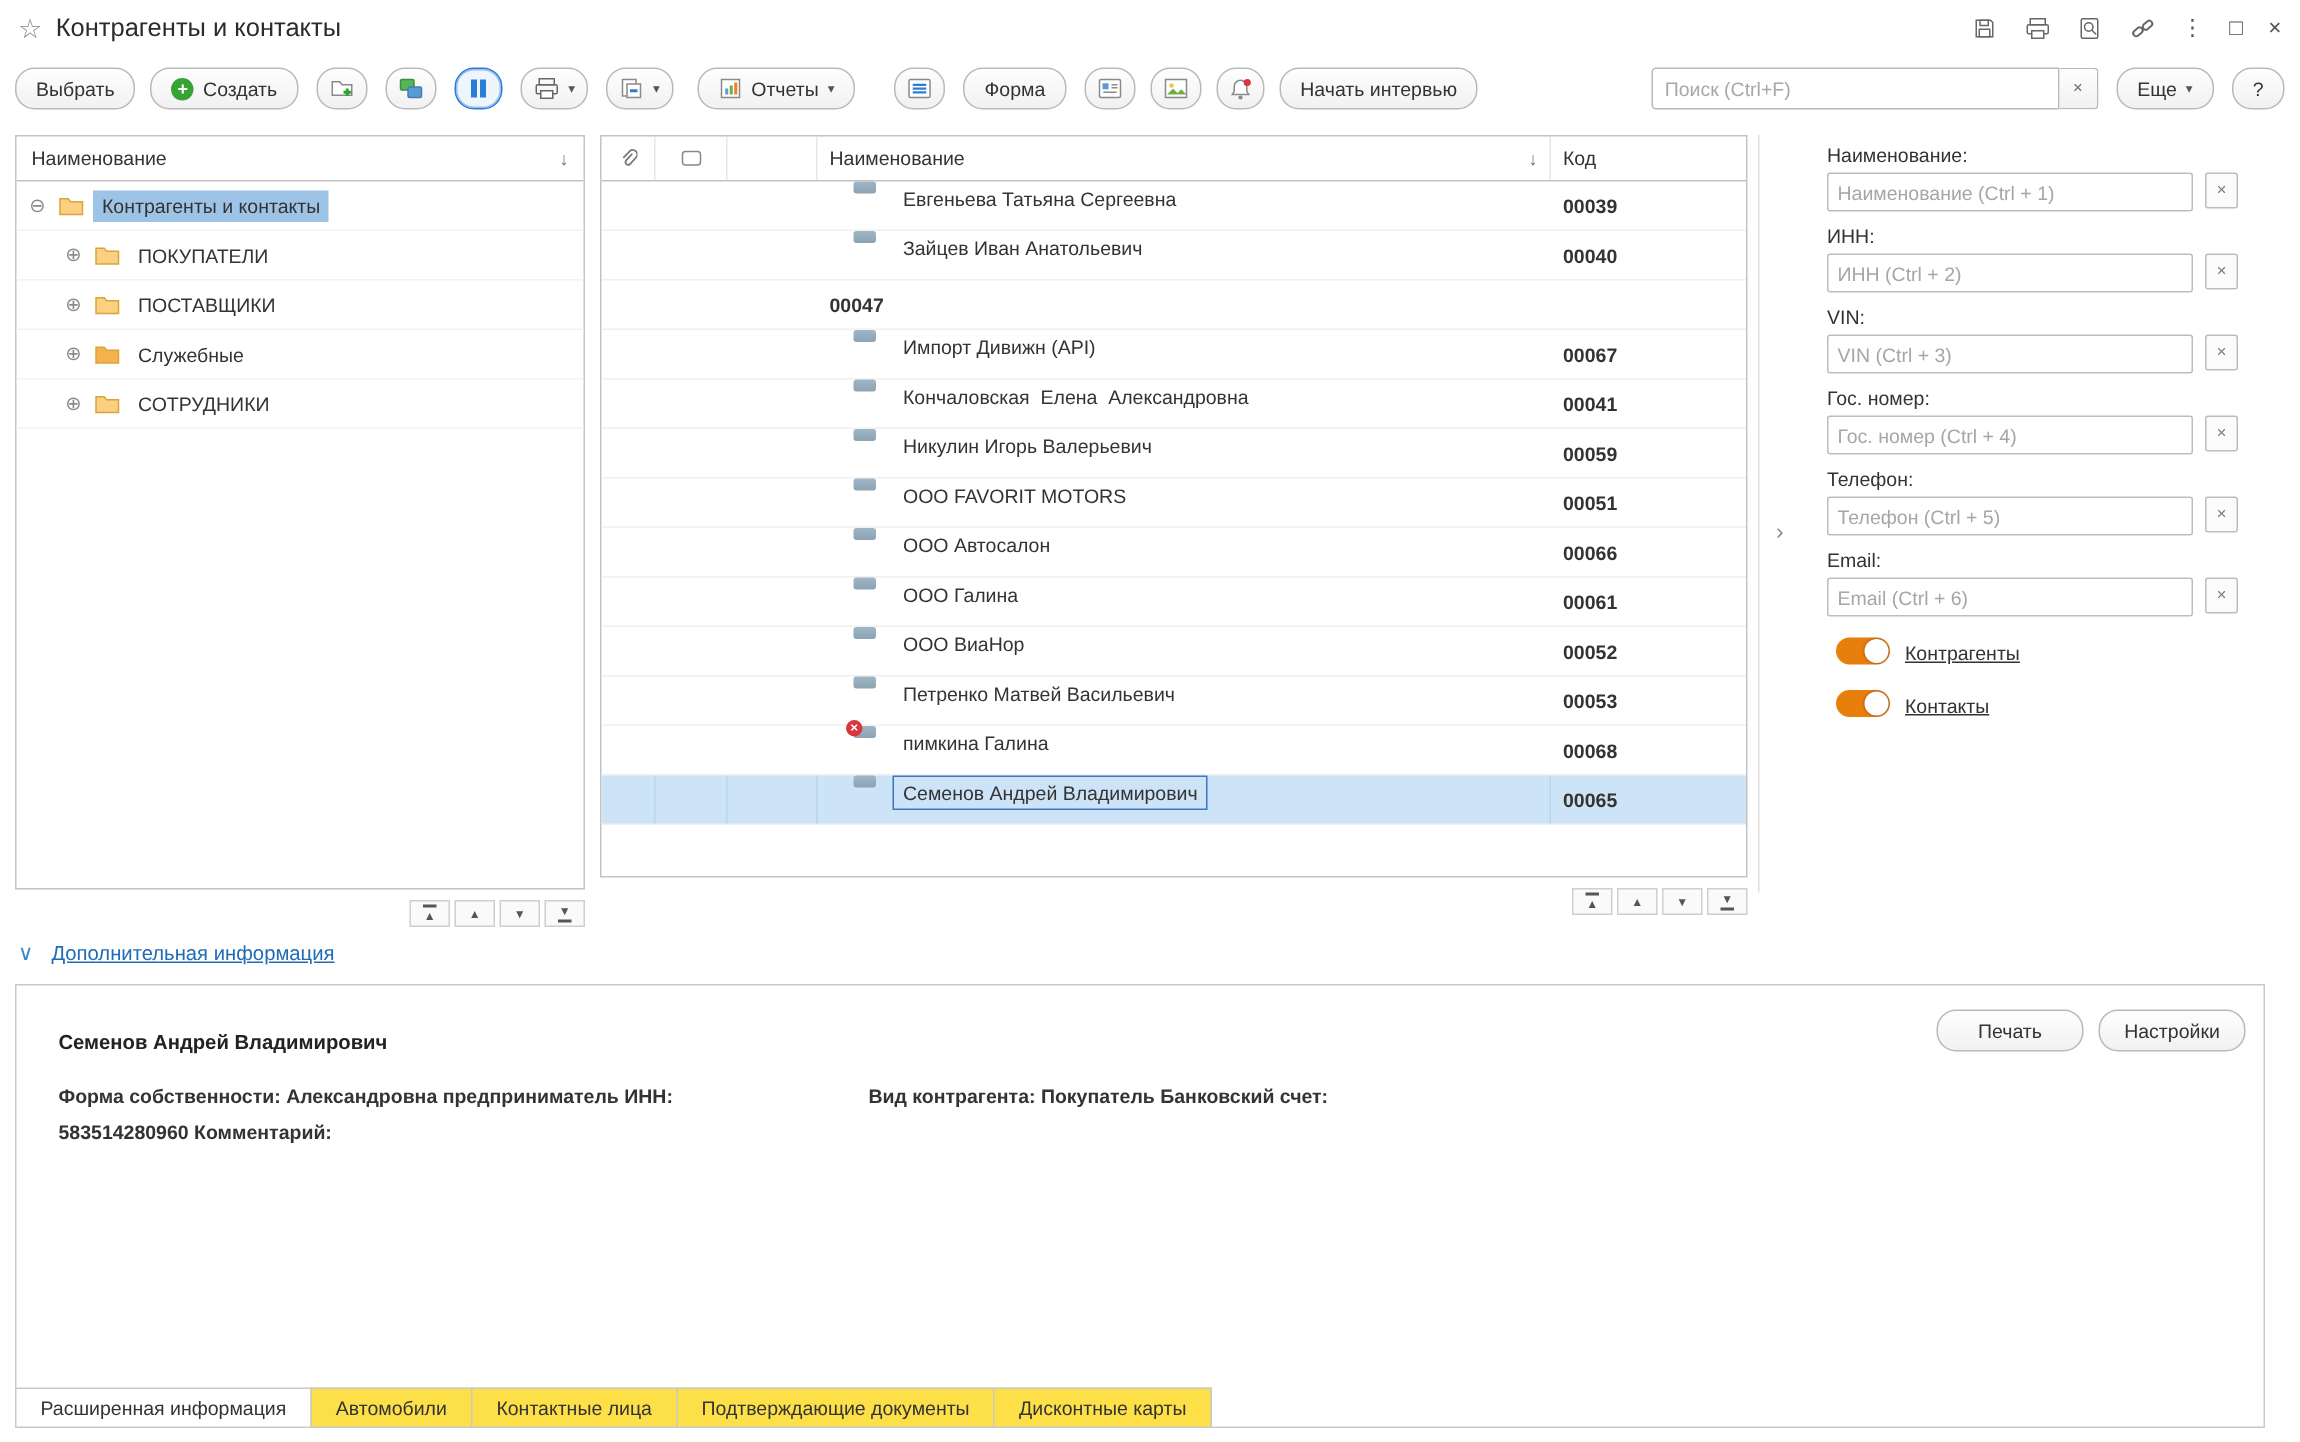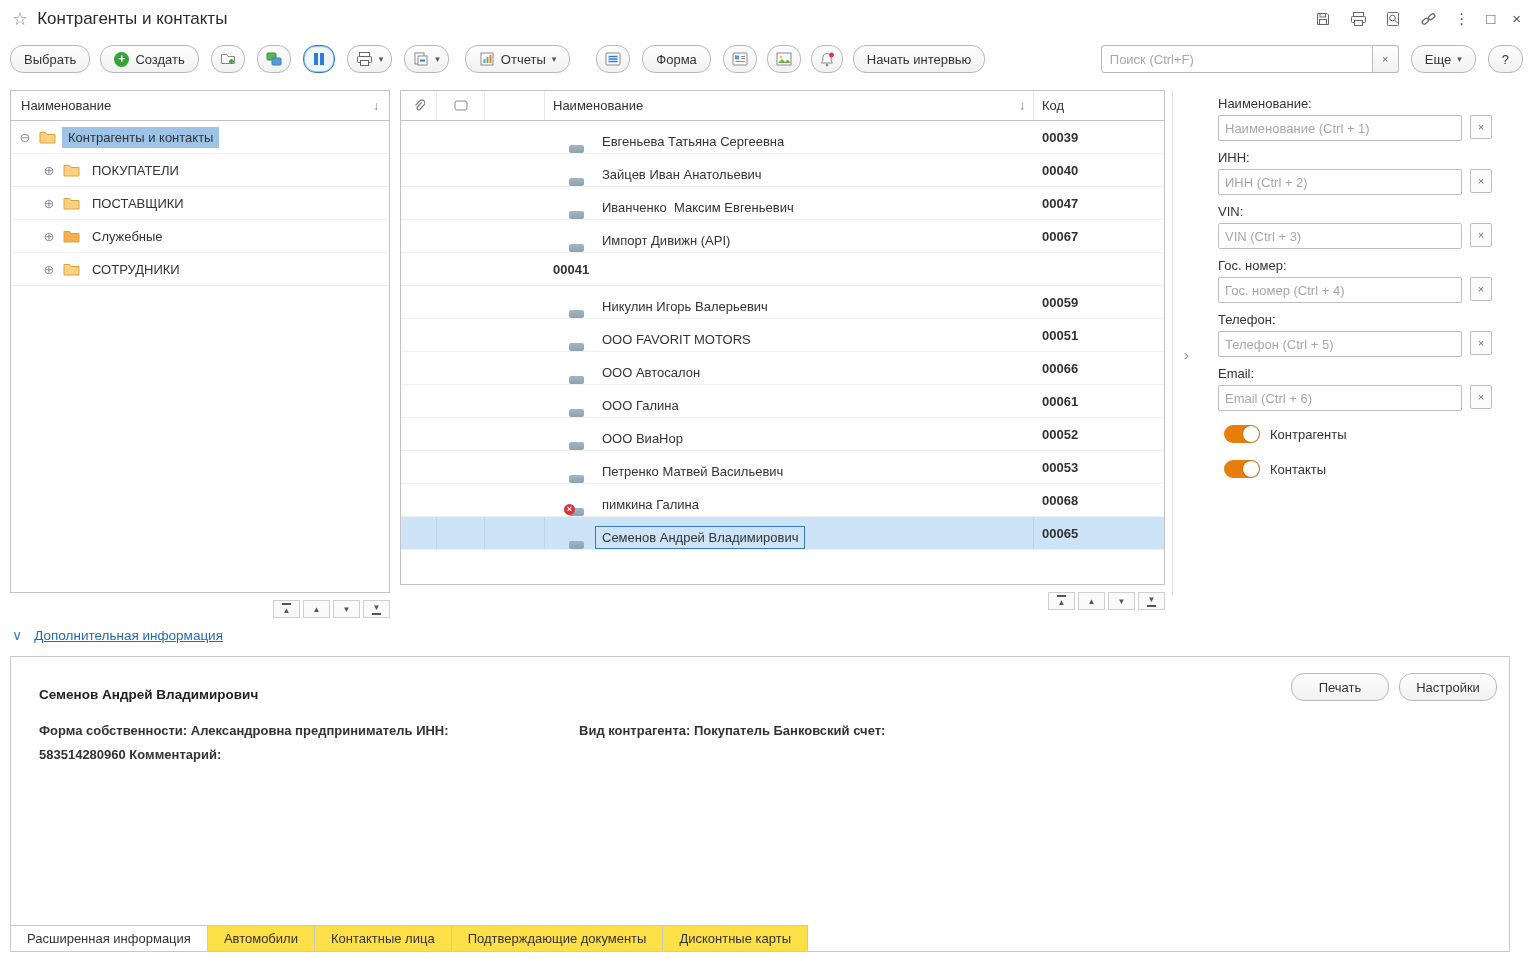--- a/index.html
+++ b/index.html
@@ -51,21 +51,21 @@
   .list-header { height:30px; display:flex; border-bottom:1px solid #c3c3c3; }
   .hcell { display:flex; align-items:center; border-right:1px solid #e8e8e8; }
   .h-attach { width:36px; justify-content:center; }
   .h-tag { width:48px; justify-content:center; }
   .h-extra { width:60px; }
   .h-name { flex:1; padding:0 8px; }
   .h-code { width:130px; padding:0 8px; border-right:none; }
   .list-row { height:33px; display:flex; border-bottom:1px solid #f0f0f0; cursor:default; }
   .cell { height:100%; }
   .c-attach { width:36px; } .c-tag { width:48px; } .c-extra { width:60px; }
-  .c-name { flex:1; display:flex; align-items:flex-end; padding-left:24px; }
+  .c-name { flex:1; display:flex; align-items:flex-start; padding-left:24px; }
   .c-code { width:130px; display:flex; align-items:center; padding-left:8px;font-weight:bold; }
   .row-icon { width:16px; margin-right:10px; position:relative; display:flex; align-items:center; }
   .bar-icon { width:15px; height:8px; background:linear-gradient(#9fb6c6,#8da3b2); border-radius:2px; display:block; }
   .name-box { padding:3px 6px; border:1px solid transparent; white-space:pre; }
   .list-row.selected { background:#CDE3F7; }
   .list-row.selected .cell { border-right:1px solid #b9d4ec; }
   .list-row.selected .c-code { border-right:none; }
   .list-row.selected .name-box { border-color:#3C78C0; }
   .list-row.deleted .row-icon::after {
     content:"×"; position:absolute; left:-5px; top:-4px; width:11px; height:11px; border-radius:50%;
@@ -76,21 +76,21 @@
   .vdivider { position:absolute; left:1172px; top:90px; height:505px; width:0; border-left:1px solid #e0e0e0; }
   .panel-collapse { position:absolute; left:1184px; top:346px; color:#888; font-size:15px; cursor:pointer; }
   .filter-panel { position:absolute; left:1218px; top:96px; width:274px; }
   .filter-field { margin-bottom:9px; }
   .filter-label { margin-bottom:4px; }
   .filter-row { display:flex; gap:8px; }
   .filter-input { flex:1; height:24px; border:1px solid #bdbdbd; border-radius:2px; padding:12px 6px; font:inherit; color:#333; min-width:0; }
   .filter-input::placeholder { color:#a6a6a6; }
   .clear-btn { width:22px; height:24px; border:1px solid #bdbdbd; border-radius:2px; background:#fbfbfb; color:#777; font-size:11px; padding:0; cursor:pointer; }
   .toggles { margin-top:14px; }
-  .toggle-row { display:flex; align-items:center; gap:10px; margin-bottom:17px; padding-left:6px; }
+  .toggle-row { display:flex; align-items:flex-end; gap:10px; margin-bottom:17px; padding-left:6px;text-decoration:underline; }
   .toggle { width:36px; height:18px; border-radius:9px; background:#cfcfcf; position:relative; display:inline-block; cursor:pointer; }
   .toggle-row.on .toggle { background:#E87E0B; }
   .knob { position:absolute; right:1px; top:1px; width:16px; height:16px; border-radius:50%; background:#fff; box-shadow:0 0 2px rgba(0,0,0,.45); }
   
   .addinfo { position:absolute; left:12px; top:627px; display:flex; align-items:center; gap:12px; }
   .addinfo .chev { color:#3A87C8; font-size:14px; cursor:pointer; }
   .addinfo .link { color:#1F6BB5; text-decoration:underline; cursor:pointer; font-size:13.5px; }
   .details-panel { position:absolute; left:10px; top:656px; width:1500px; height:296px; border:1px solid #c9c9c9; background:#fff; }
   .details-name { position:absolute; left:28px; top:30px; font-weight:bold; font-size:13.5px; color:#222; }
   .details-actions { position:absolute; right:12px; top:16px; display:flex; gap:10px; }
@@ -373,44 +373,44 @@
             <i class="bar-icon"></i>
           </span>
           <span class="name-box">Зайцев Иван Анатольевич</span>
         </div>
         <div class="cell c-code">00040</div>
       </div>
       <div class="list-row">
         <div class="cell c-attach"></div>
         <div class="cell c-tag"></div>
         <div class="cell c-extra"></div>
-        <div class="cell c-name">
-          <span class="row-icon">
-            <i class="bar-icon"></i>
-          </span>
-          <span class="name-box">Иванченко  Максим Евгеньевич</span>
-        </div>
         <div class="cell c-code">00047</div>
       </div>
       <div class="list-row">
         <div class="cell c-attach"></div>
         <div class="cell c-tag"></div>
         <div class="cell c-extra"></div>
         <div class="cell c-name">
           <span class="row-icon">
             <i class="bar-icon"></i>
           </span>
           <span class="name-box">Импорт Дивижн (API)</span>
         </div>
         <div class="cell c-code">00067</div>
       </div>
       <div class="list-row">
         <div class="cell c-attach"></div>
         <div class="cell c-tag"></div>
         <div class="cell c-extra"></div>
+        <div class="cell c-name">
+          <span class="row-icon">
+            <i class="bar-icon"></i>
+          </span>
+          <span class="name-box">Кончаловская  Елена  Александровна</span>
+        </div>
         <div class="cell c-code">00041</div>
       </div>
       <div class="list-row">
         <div class="cell c-attach"></div>
         <div class="cell c-tag"></div>
         <div class="cell c-extra"></div>
         <div class="cell c-name">
           <span class="row-icon">
             <i class="bar-icon"></i>
           </span>

